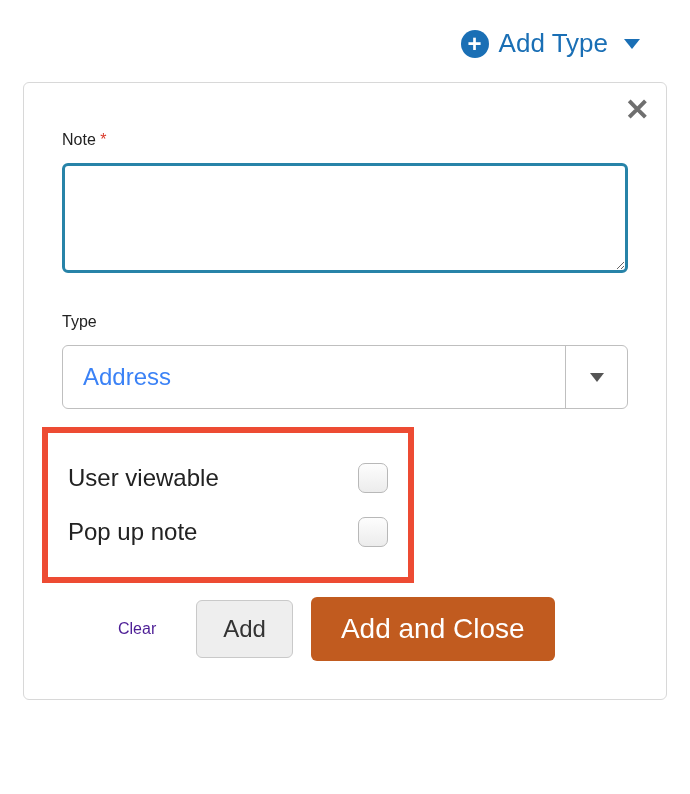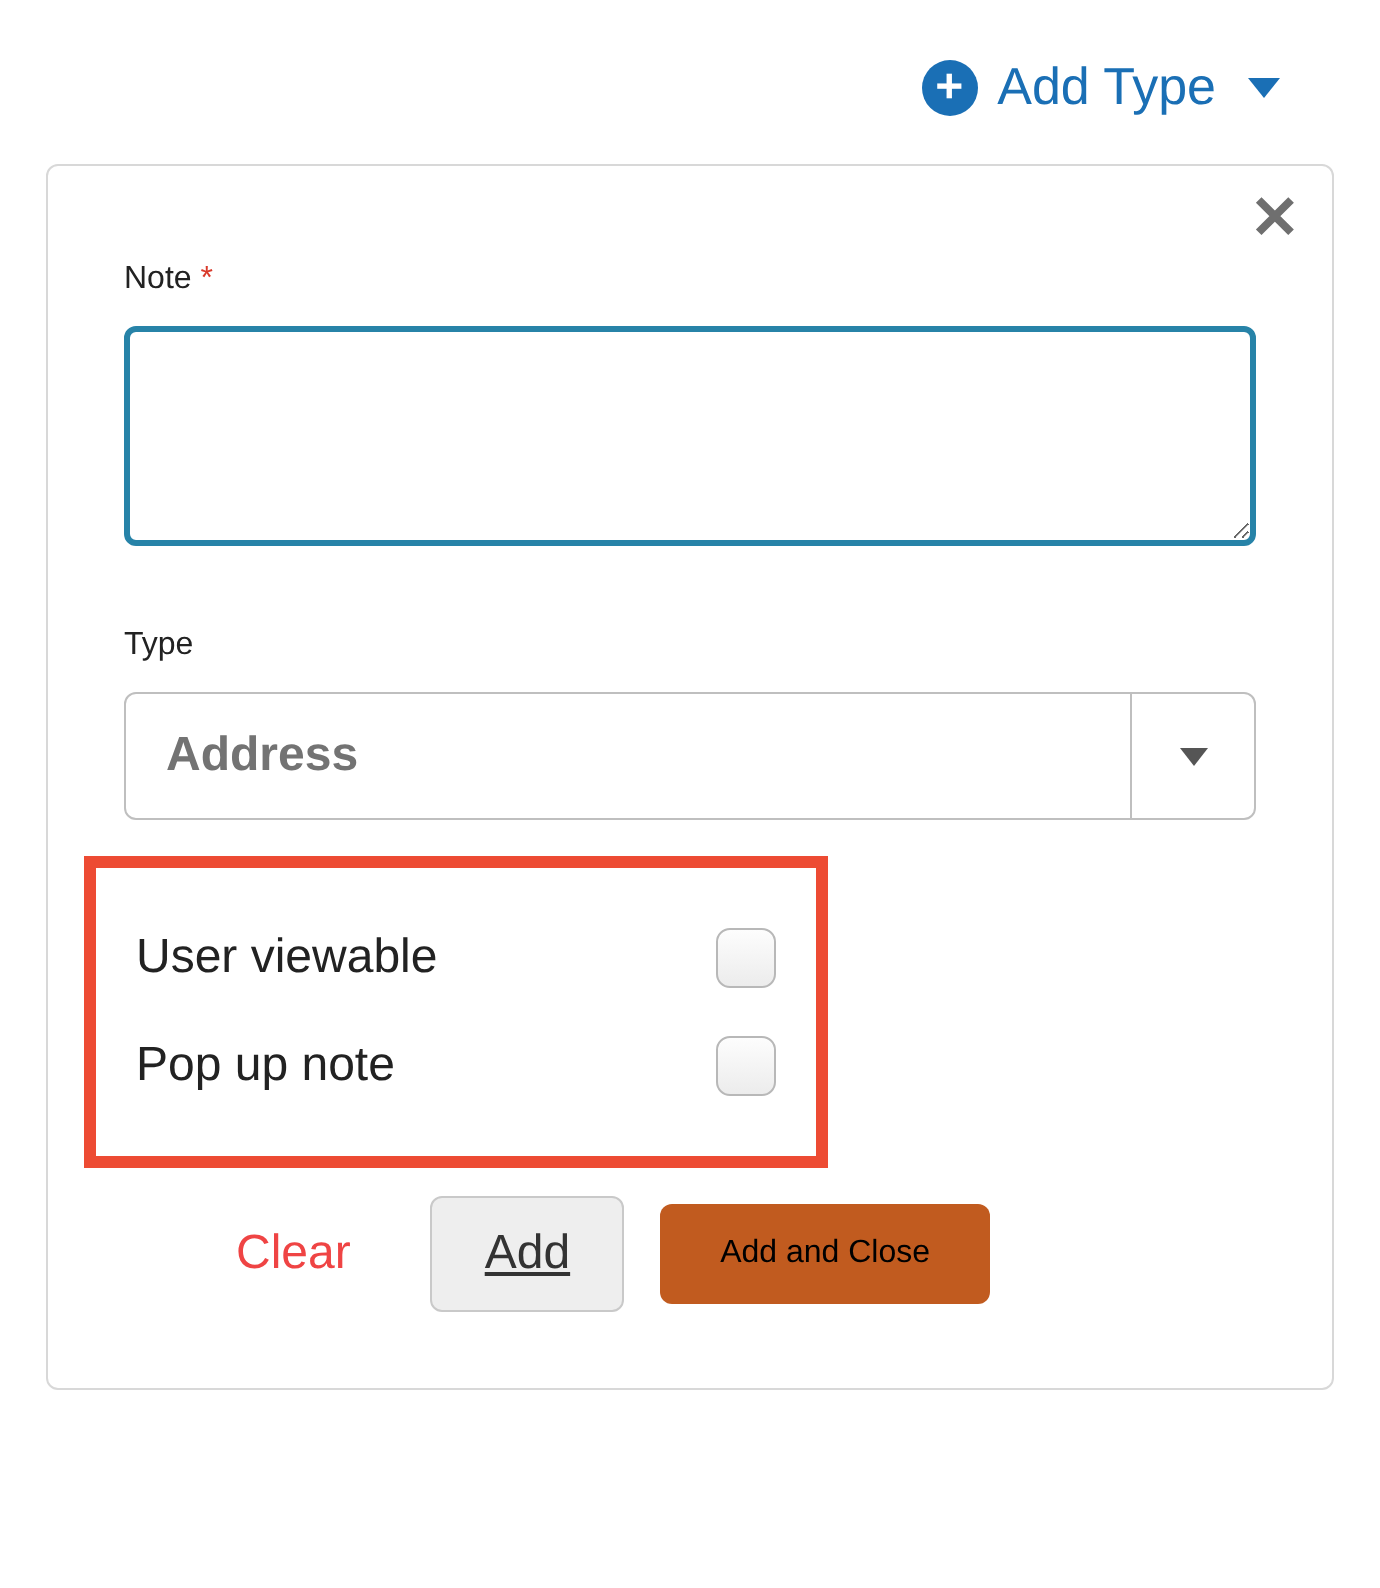--- a/index.html
+++ b/index.html
@@ -95,22 +95,22 @@
       height: 64px;
       align-items: stretch;
       margin-bottom: 18px;
     }
     .type-select-value {
       flex: 1;
       padding: 0 20px;
       display: flex;
       align-items: center;
       font-size: 24px;
-      font-weight: 700;
-      color: #737373;
+      font-weight: 400;
+      color: #3b82f6;
       text-align: center;
     }
     .type-select-arrow {
       width: 62px;
       border-left: 1px solid #bfbfbf;
       display: flex;
       align-items: center;
       justify-content: center;
       cursor: pointer;
     }
@@ -148,42 +148,41 @@
     }
     .button-row {
       display: flex;
       align-items: center;
       gap: 18px;
       margin-top: 14px;
     }
     .btn-clear {
       background: transparent;
       border: none;
-      color: #ef4444;
-      font-size: 24px;
+      color: #4c1d95;
+      font-size: 16px;
       cursor: pointer;
       padding: 14px 22px;
       text-align: center;
     }
     .btn-add {
       background: #eeeeee;
       border: 1px solid #c9c9c9;
       border-radius: 6px;
       color: #333;
       font-size: 24px;
       padding: 14px 26px;
       cursor: pointer;
-      text-decoration: underline;
     }
     .btn-add-close {
       background: #c15b1f;
       border: none;
       border-radius: 6px;
-      color: #000000;
-      font-size: 16px;
+      color: #ffffff;
+      font-size: 28px;
       padding: 16px 30px;
       cursor: pointer;
     }
     .spacer {
       flex-shrink: 0;
       width: 16px;
     }
   </style>
 </head>
 <body>

